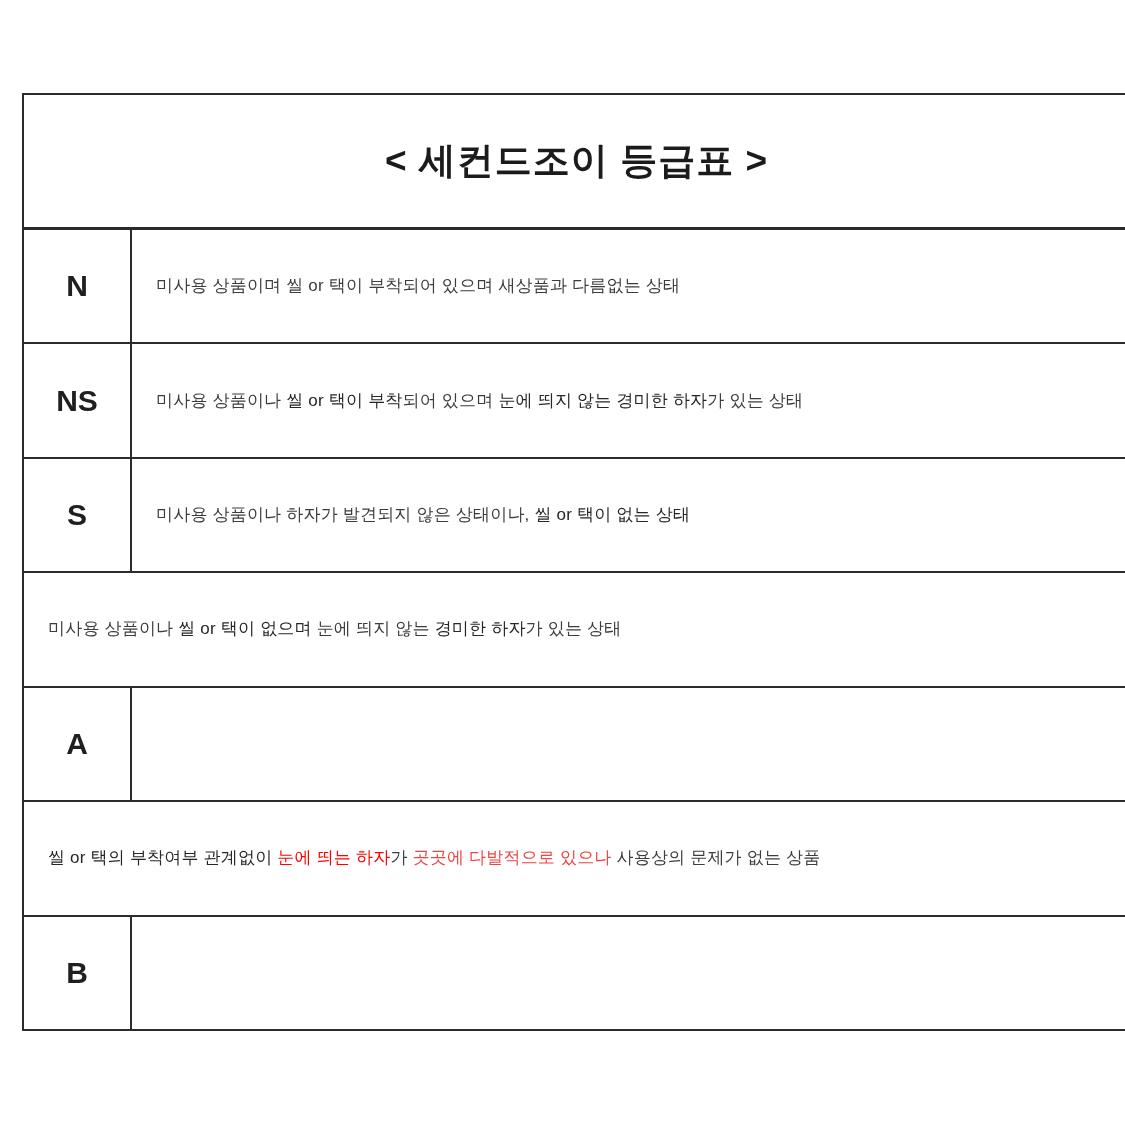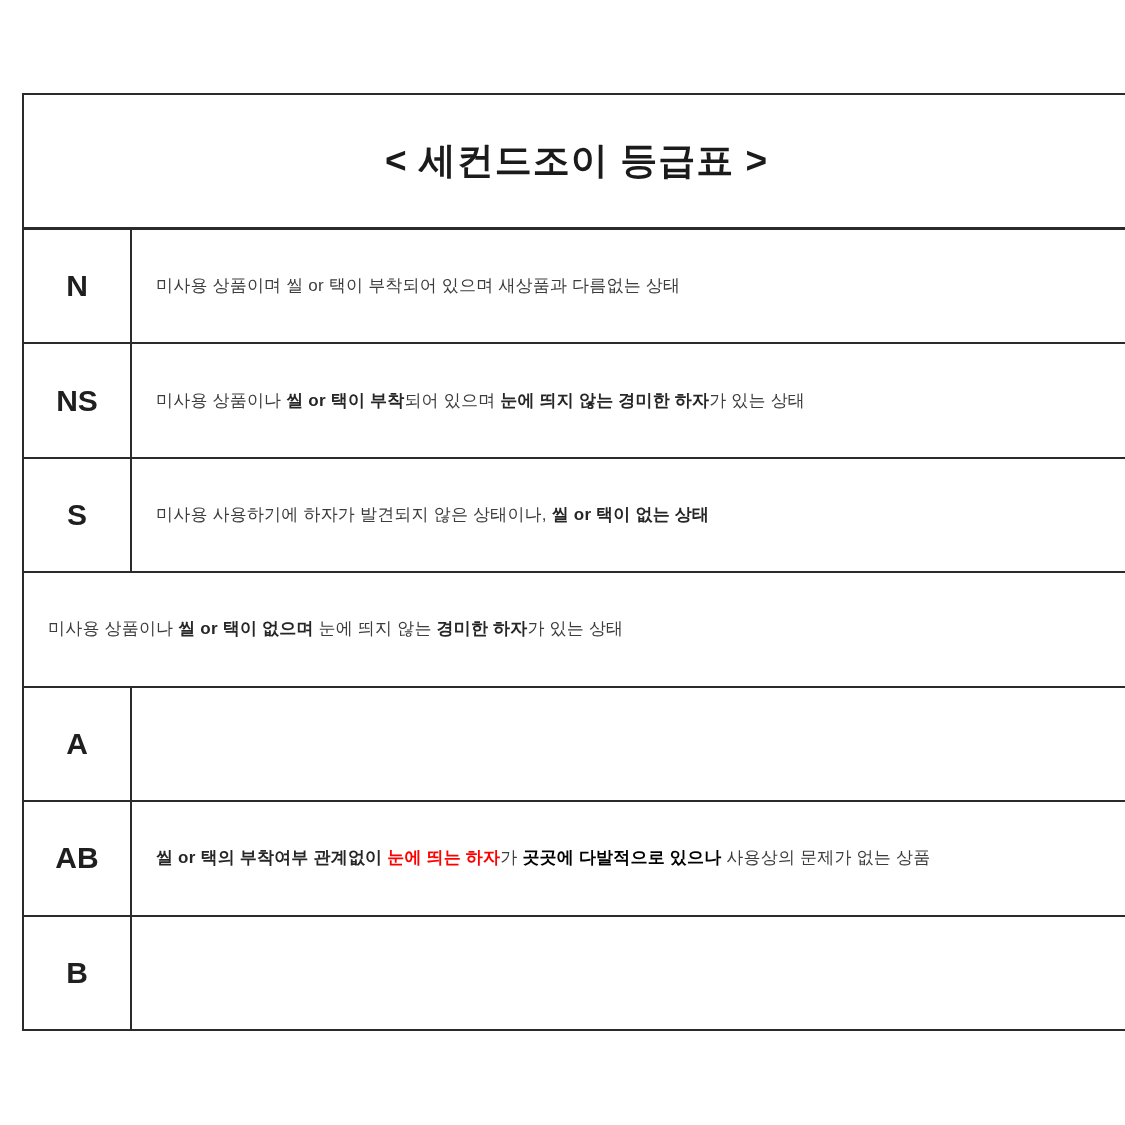--- a/index.html
+++ b/index.html
@@ -72,21 +72,21 @@
     justify-content: center;
     padding: 0 18px 0 24px;
     font-size: 17px;
     color: #3c3c3c;
     letter-spacing: 0.2px;
   }
   .line {
     line-height: 50px;
   }
   .seg-b {
-    font-weight: bold;
+    font-weight: normal;
     color: #262626;
   }
 </style>
 </head>
 <body>
 
 <div class="grading-table">
   <div class="table-header">
     <div class="table-title">&lt; 세컨드조이 등급표 &gt;</div>
   </div>
@@ -99,34 +99,33 @@
       </div>
       <div class="row">
         <div class="grade-cell">NS</div>
         <div class="desc-cell">
           <div class="line"><span>미사용 상품이나 </span><span class="seg-b">씰 or 택이 부착</span><span>되어 있으며 </span><span class="seg-b">눈에 띄지 않는 경미한 하자</span><span>가 있는 상태</span></div>
         </div>
       </div>
       <div class="row">
         <div class="grade-cell">S</div>
         <div class="desc-cell">
-          <div class="line"><span>미사용 사용하기에 하자가 발견되지 않은 상태이나, </span><span class="seg-b">씰 or 택이 없는 상태</span></div>
+          <div class="line"><span>미사용 상품이나 하자가 발견되지 않은 상태이나, </span><span class="seg-b">씰 or 택이 없는 상태</span></div>
         </div>
       </div>
       <div class="row">
         <div class="desc-cell">
           <div class="line"><span>미사용 상품이나 </span><span class="seg-b">씰 or 택이 없으며</span><span> 눈에 띄지 않는 </span><span class="seg-b">경미한 하자</span><span>가 있는 상태</span></div>
         </div>
       </div>
       <div class="row">
         <div class="grade-cell">A</div>
       </div>
       <div class="row">
-        <div class="grade-cell">AB</div>
         <div class="desc-cell">
-          <div class="line"><span class="seg-b">씰 or 택의 부착여부 관계없이 </span><span class="seg-b" style="color: rgb(255, 0, 0);">눈에 띄는 하자</span><span>가 </span><span class="seg-b" style="color: #000000;">곳곳에 다발적으로 있으나</span><span> 사용상의 문제가 없는 상품</span></div>
+          <div class="line"><span class="seg-b">씰 or 택의 부착여부 관계없이 </span><span class="seg-b" style="color: rgb(255, 0, 0);">눈에 띄는 하자</span><span>가 </span><span class="seg-b" style="color: #ef4444;">곳곳에 다발적으로 있으나</span><span> 사용상의 문제가 없는 상품</span></div>
         </div>
       </div>
       <div class="row">
         <div class="grade-cell">B</div>
       </div>
     </div>
 </div>
 
 </body></html>

